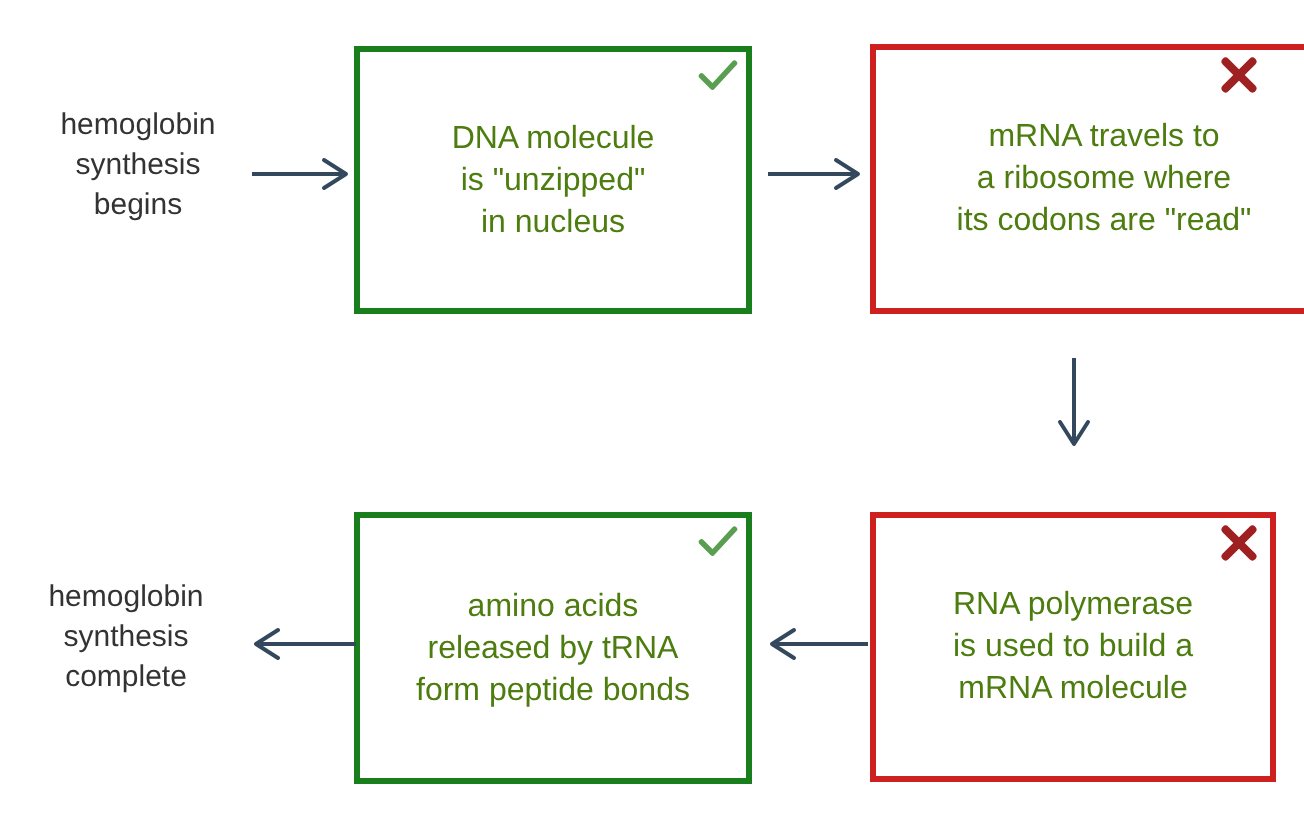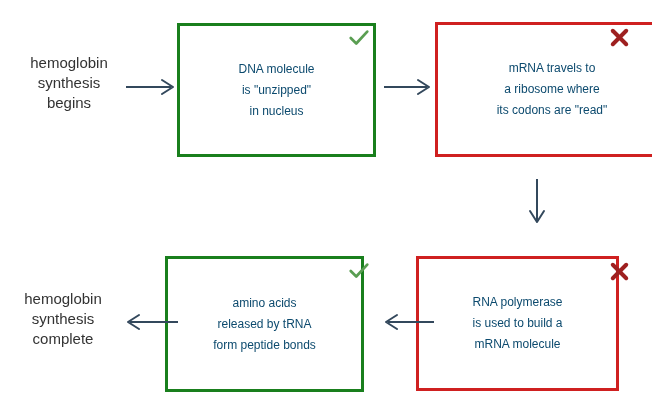--- a/index.html
+++ b/index.html
@@ -34,22 +34,22 @@
     background: #ffffff;
     display: flex;
     align-items: center;
     justify-content: center;
   }
   .box.green { border: 3px solid #197f1d; }
   .box.red   { border: 3px solid #cf2020; }
 
   .box-text {
     text-align: center;
-    color: #0c4a6e;
-    font-size: 12px;
+    color: #4d7c0f;
+    font-size: 16px;
     line-height: 21px;
     white-space: pre-line;
     padding: 0 6px;
   }
 
   
   .mark {
     position: absolute;
     width: 22px;
     height: 22px;
@@ -109,40 +109,40 @@
     </svg>
   </div>
 
   <div class="arrow" style="left:526px; top:179px;">
     <svg width="22" height="48" viewBox="0 0 22 48">
       <line x1="11" y1="0" x2="11" y2="41" stroke="#33485c" stroke-width="2"></line>
       <polyline points="4,32 11,43 18,32" fill="none" stroke="#33485c" stroke-width="2" stroke-linecap="round" stroke-linejoin="round"></polyline>
     </svg>
   </div>
 
-  <div class="box red" style="left:416px; top:256px; width:203px; height:135px;">
+  <div class="box red" style="left:435px; top:256px; width:203px; height:135px;">
     <div class="box-text">RNA polymerase
 is used to build a
 mRNA molecule</div>
   </div>
   <div class="mark" style="left:608px; top:260px; width:23px; height:23px;">
     <svg viewBox="0 0 24 24">
       <line x1="5" y1="5" x2="19" y2="19" stroke="#9e2020" stroke-width="4.2" stroke-linecap="round"></line>
       <line x1="19" y1="5" x2="5" y2="19" stroke="#9e2020" stroke-width="4.2" stroke-linecap="round"></line>
     </svg>
   </div>
 
   <div class="arrow" style="left:378px; top:311px;">
     <svg width="56" height="22" viewBox="0 0 56 22">
       <line x1="56" y1="11" x2="10" y2="11" stroke="#33485c" stroke-width="2"></line>
       <polyline points="19,4 8,11 19,18" fill="none" stroke="#33485c" stroke-width="2" stroke-linecap="round" stroke-linejoin="round"></polyline>
     </svg>
   </div>
 
-  <div class="box green" style="left:165px; top:256px; width:199px; height:136px;">
+  <div class="box green" style="left:177px; top:256px; width:199px; height:136px;">
     <div class="box-text">amino acids
 released by tRNA
 form peptide bonds</div>
   </div>
   <div class="mark" style="left:348px; top:260px;">
     <svg viewBox="0 0 24 24">
       <polyline points="3,12 9,18 21,5" fill="none" stroke="#5a9e52" stroke-width="3" stroke-linecap="round" stroke-linejoin="round"></polyline>
     </svg>
   </div>
 

